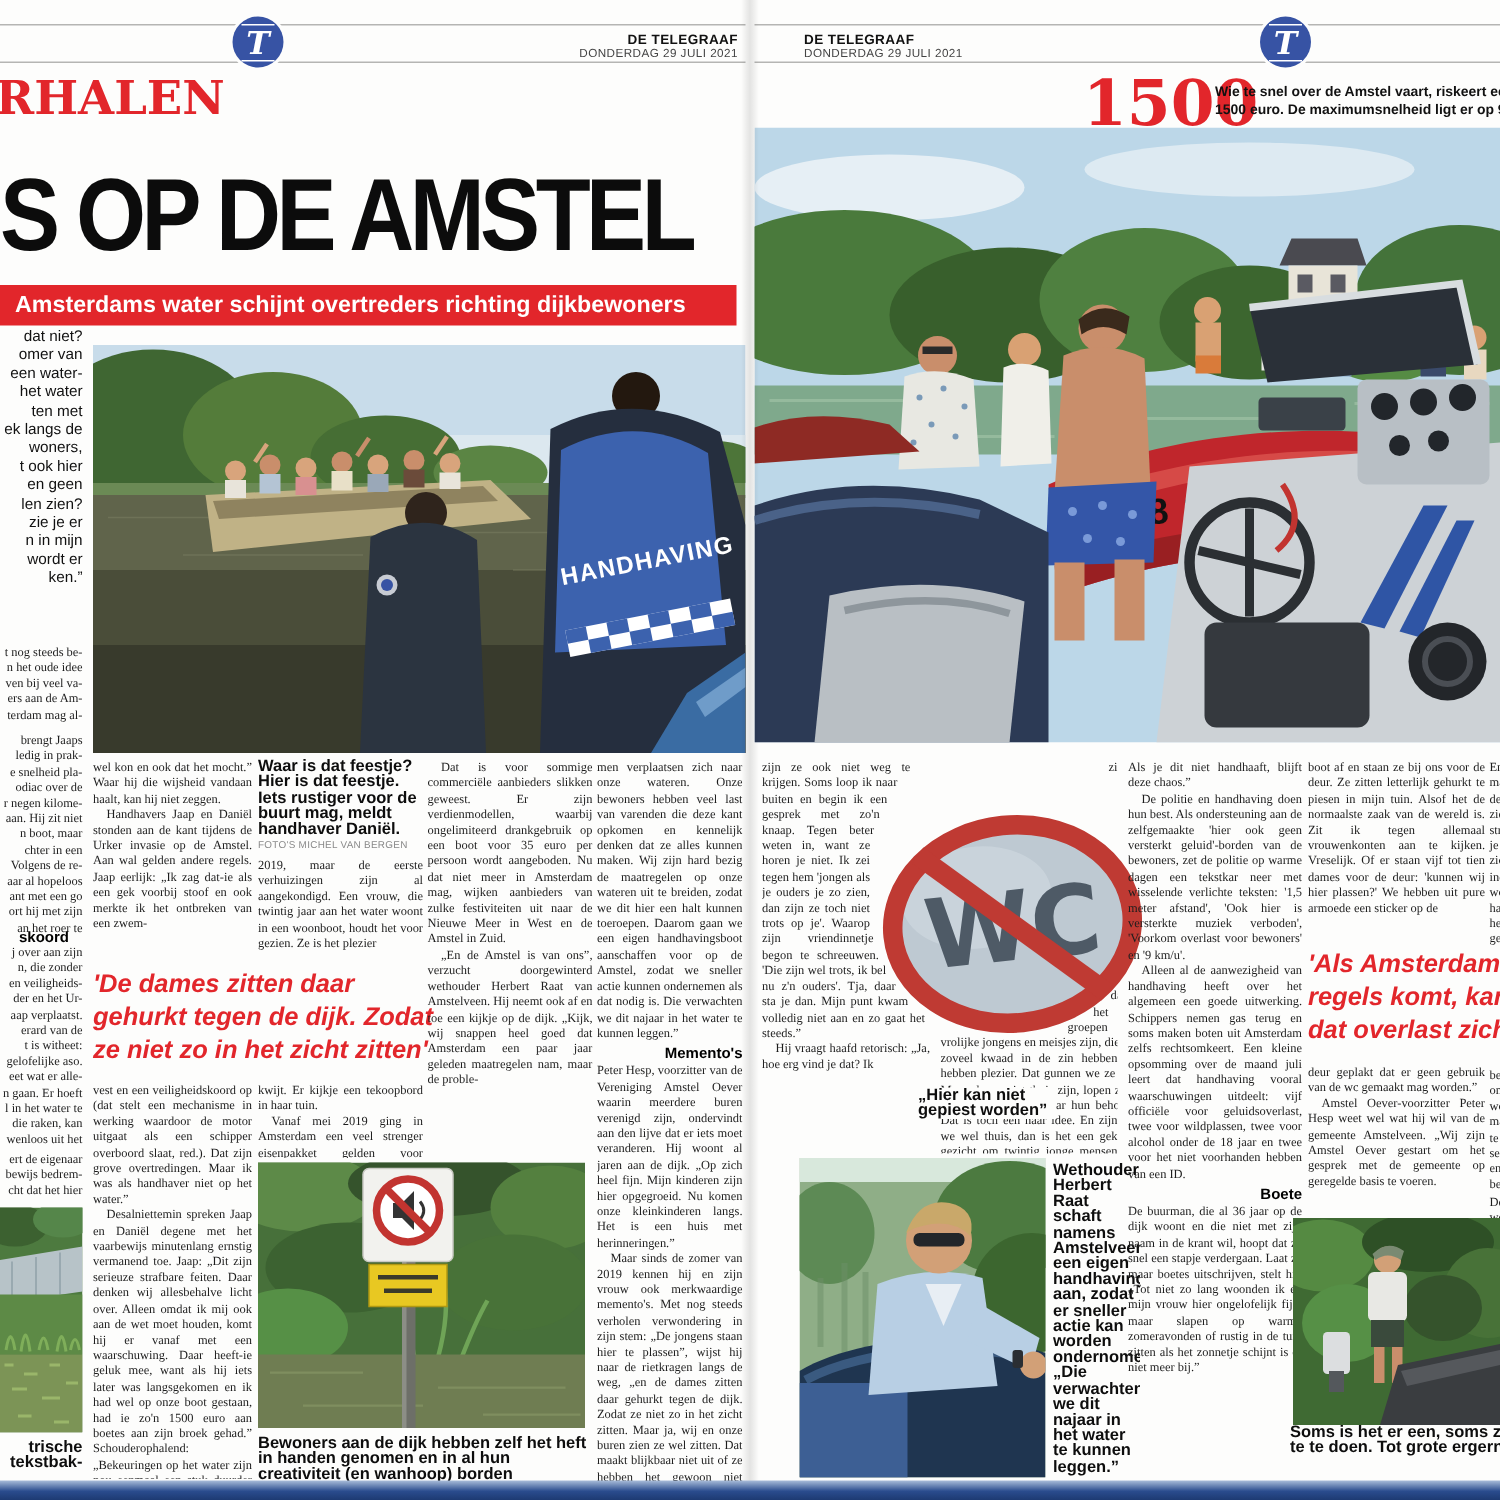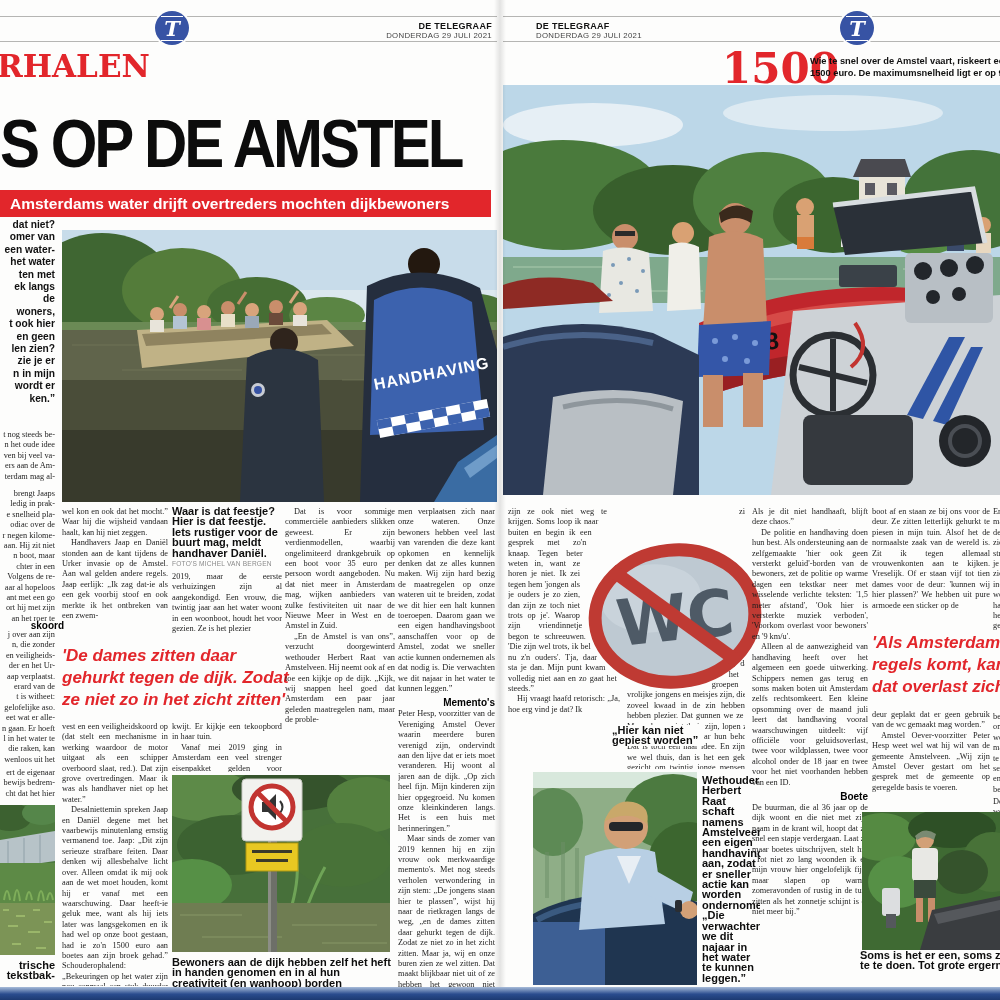--- a/index.html
+++ b/index.html
@@ -26,21 +26,21 @@
   .col p{margin:0;}
   .col p.ind{text-indent:9px;}
   .subhead{font-family:"Liberation Sans",sans-serif;font-weight:bold;font-size:10px;color:#000;
            margin:3px 0 1px 0 !important;text-align:right;text-indent:0;}
   .frag{white-space:pre-line;}
   .ra{text-align:right;}
   .pre{white-space:pre;overflow:hidden;}
   .pq{font-weight:bold;font-style:italic;color:#e2262b;font-size:17px;line-height:22px;}
   .caption{font-weight:bold;font-size:11px;line-height:10.4px;color:#0d0d0d;}
   .credit{font-weight:normal;font-size:6.6px;color:#8a8a8a;letter-spacing:.2px;margin-top:2px;}
-  .boldintro{font-weight:bold;font-size:10.2px;line-height:12.4px;color:#111;}
+  .boldintro{font-weight:normal;font-size:10.2px;line-height:12.4px;color:#111;}
   .fl-r{float:right;width:40px;height:200px;margin-top:28px;
         shape-outside:ellipse(94px 102px at 92px 84px);}
   .fl-l{float:left;width:134px;height:200px;margin-top:28px;
         shape-outside:ellipse(96px 100px at 45px 82px);}
   .wc-cap{background:#fdfdfc;margin-top:21px;}
   .footerbar{position:absolute;left:0;top:987px;width:1000px;height:13px;
              background:linear-gradient(#a8bcd9,#2a4c8e 55%,#1d3a72);}
   .fold{position:absolute;left:494px;top:0;width:12px;height:1000px;
         background:linear-gradient(90deg,rgba(0,0,0,0) 0%,rgba(0,0,0,.10) 50%,rgba(0,0,0,0) 100%);}
   svg{display:block;}
@@ -70,21 +70,21 @@
     <div class="brand">DE TELEGRAAF</div>
     <div class="brand-date">DONDERDAG 29 JULI 2021</div>
   </div>
 
   <div class="abs kicker" style="left:-3px;top:48px;">RHALEN</div>
   <div class="abs statnum" style="left:722px;top:48px;">1500</div>
   <div class="abs stattext pre" style="left:810px;top:56px;width:190px;height:26px;">Wie te snel over de Amstel vaart, riskeert een boete va
 1500 euro. De maximumsnelheid ligt er op 9 km p/u.</div>
 
   <div class="abs headline" style="left:0;top:104px;width:497px;overflow:hidden;">S OP DE AMSTEL</div>
-  <div class="abs banner" style="left:0;top:190px;width:481px;height:27px;">Amsterdams water drijft overtreders mochten dijkbewoners</div>
+  <div class="abs banner" style="left:0;top:190px;width:481px;height:27px;">Amsterdams water schijnt overtreders richting dijkbewoners</div>
 
   <div class="abs boldintro frag ra" style="left:0;top:219px;width:55px;">dat niet?
 omer van
 een water-
 het water
 ten met
 ek langs de
 woners,
 t ook hier
 en geen
@@ -104,21 +104,21 @@
 odiac over de
 r negen kilome-
 aan. Hij zit niet
 n boot, maar
 chter in een
 Volgens de re-
 aar al hopeloos
 ant met een go
 ort hij met zijn
 an het roer te</div>
-  <div class="abs subhead ra" style="left:0;top:617px;width:64px;">skoord</div>
+  <div class="abs subhead ra" style="left:0;top:617px;width:46px;">skoord</div>
   <div class="abs body frag ra" style="left:0;top:630px;width:55px;">j over aan zijn
 n, die zonder
 en veiligheids-
 der en het Ur-
 aap verplaatst.
 erard van de
 t is witheet:
 gelofelijke aso.
 eet wat er alle-
 n gaan. Er hoeft

